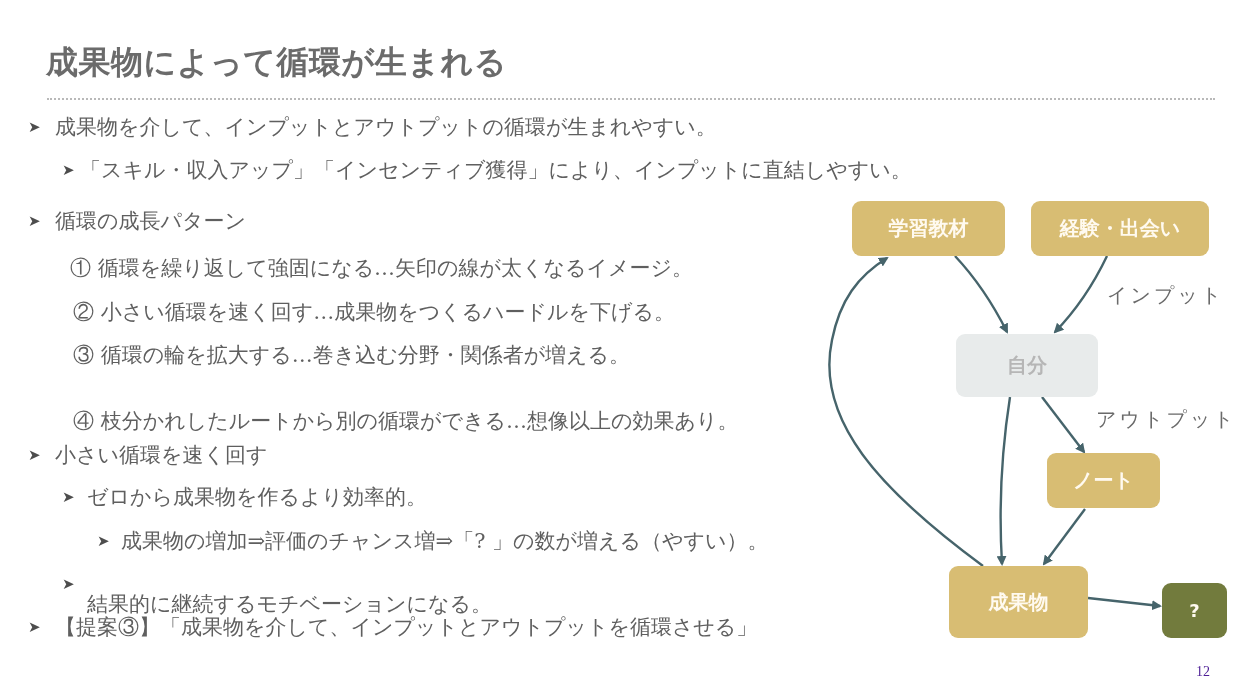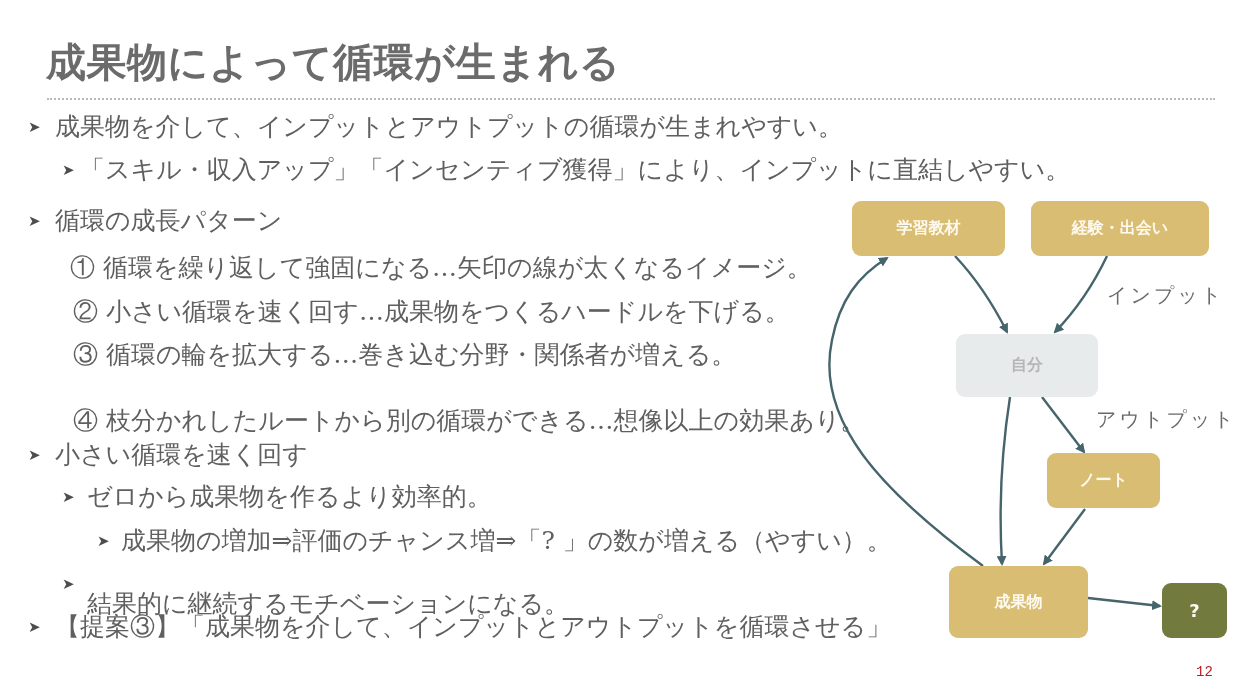--- a/index.html
+++ b/index.html
@@ -1,36 +1,36 @@
 <!DOCTYPE html>
 <html><head>
 <meta charset="utf-8">
 <style>
   html, body { margin: 0; padding: 0; background: #ffffff; }
   body { width: 1247px; height: 692px; position: relative; overflow: hidden;
          font-family: "DejaVu Serif", "Liberation Serif", serif; color: #5e5e5e; }
   .title { position: absolute; left: 46px; top: 42px; height: 40px; line-height: 40px;
-           font-family: "DejaVu Sans", "Liberation Sans", sans-serif; font-size: 40px;
+           font-family: "DejaVu Sans", "Liberation Sans", sans-serif; font-size: 32px;
            font-weight: bold; color: #6b6b6b; white-space: nowrap; letter-spacing: 0.5px; }
   .divider { position: absolute; left: 47px; top: 98px; width: 1168px; height: 0;
              border-top: 2px dotted #b9b9b9; }
-  .line { position: absolute; height: 30px; line-height: 30px; font-size: 25px;
+  .line { position: absolute; height: 30px; line-height: 30px; font-size: 21px;
           white-space: nowrap; color: #5f5f5f; }
   .bullet { position: absolute; height: 30px; line-height: 30px; font-size: 15px;
             color: #4d4d4d; font-family: "DejaVu Sans", "Liberation Sans", sans-serif; }
   .node { position: absolute; border-radius: 9px; display: flex; align-items: center;
           justify-content: center; font-family: "DejaVu Sans", "Liberation Sans", sans-serif;
-          font-weight: bold; font-size: 16px; color: #fffaf0; white-space: nowrap; }
+          font-weight: bold; font-size: 20px; color: #fffaf0; white-space: nowrap; }
   .node.gold { background: #d8bd73; }
   .node.self { background: #e8ebeb; color: #b6b6b6; }
   .node.olive { background: #727b3d; font-size: 18px; }
   .label { position: absolute; font-size: 20px; color: #6a6a6a; white-space: nowrap;
            letter-spacing: 3px; line-height: 28px; }
-  .pagenum { position: absolute; left: 1196px; top: 664px; font-size: 14px; color: #b91c1c;
-             font-family: Liberation Mono, monospace; }
+  .pagenum { position: absolute; left: 1196px; top: 664px; font-size: 14px; color: #4c1d95;
+             font-family: Liberation Serif, serif; }
   svg.arrows { position: absolute; left: 0; top: 0; width: 1247px; height: 692px; pointer-events: none; }
 </style>
 </head>
 <body>
 
 <div class="title">成果物によって循環が生まれる</div>
 <div class="divider"></div>
 
 <div>
   <span class="bullet" style="left:28px;top:112px;">➤</span>

